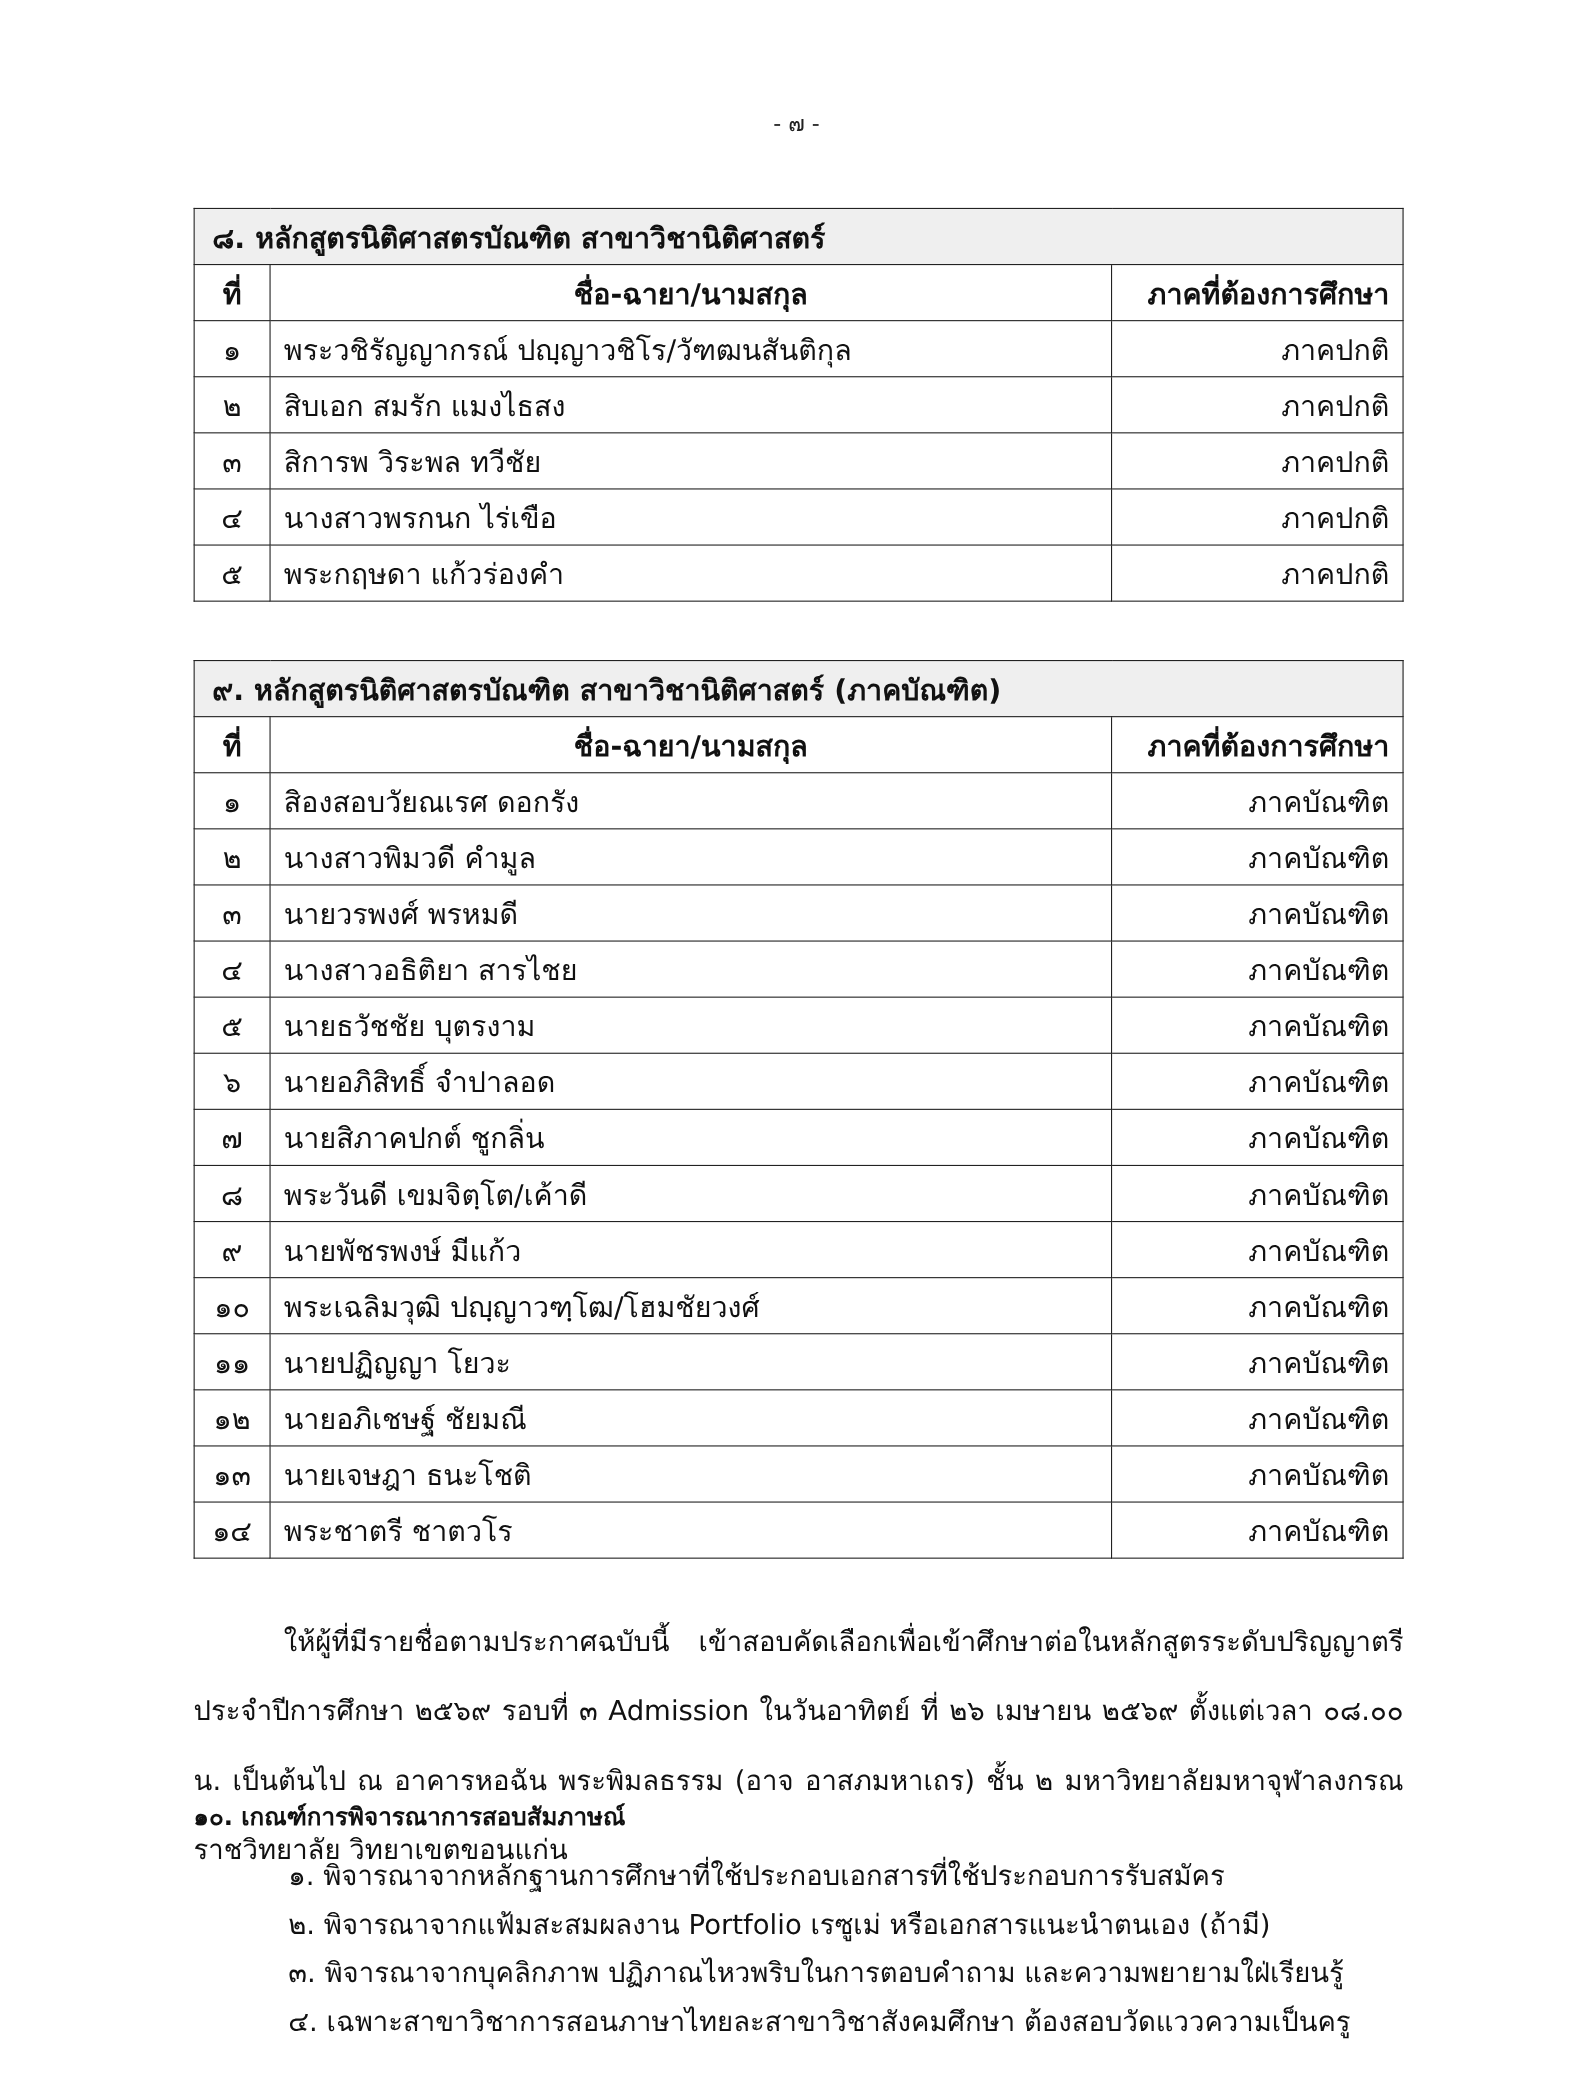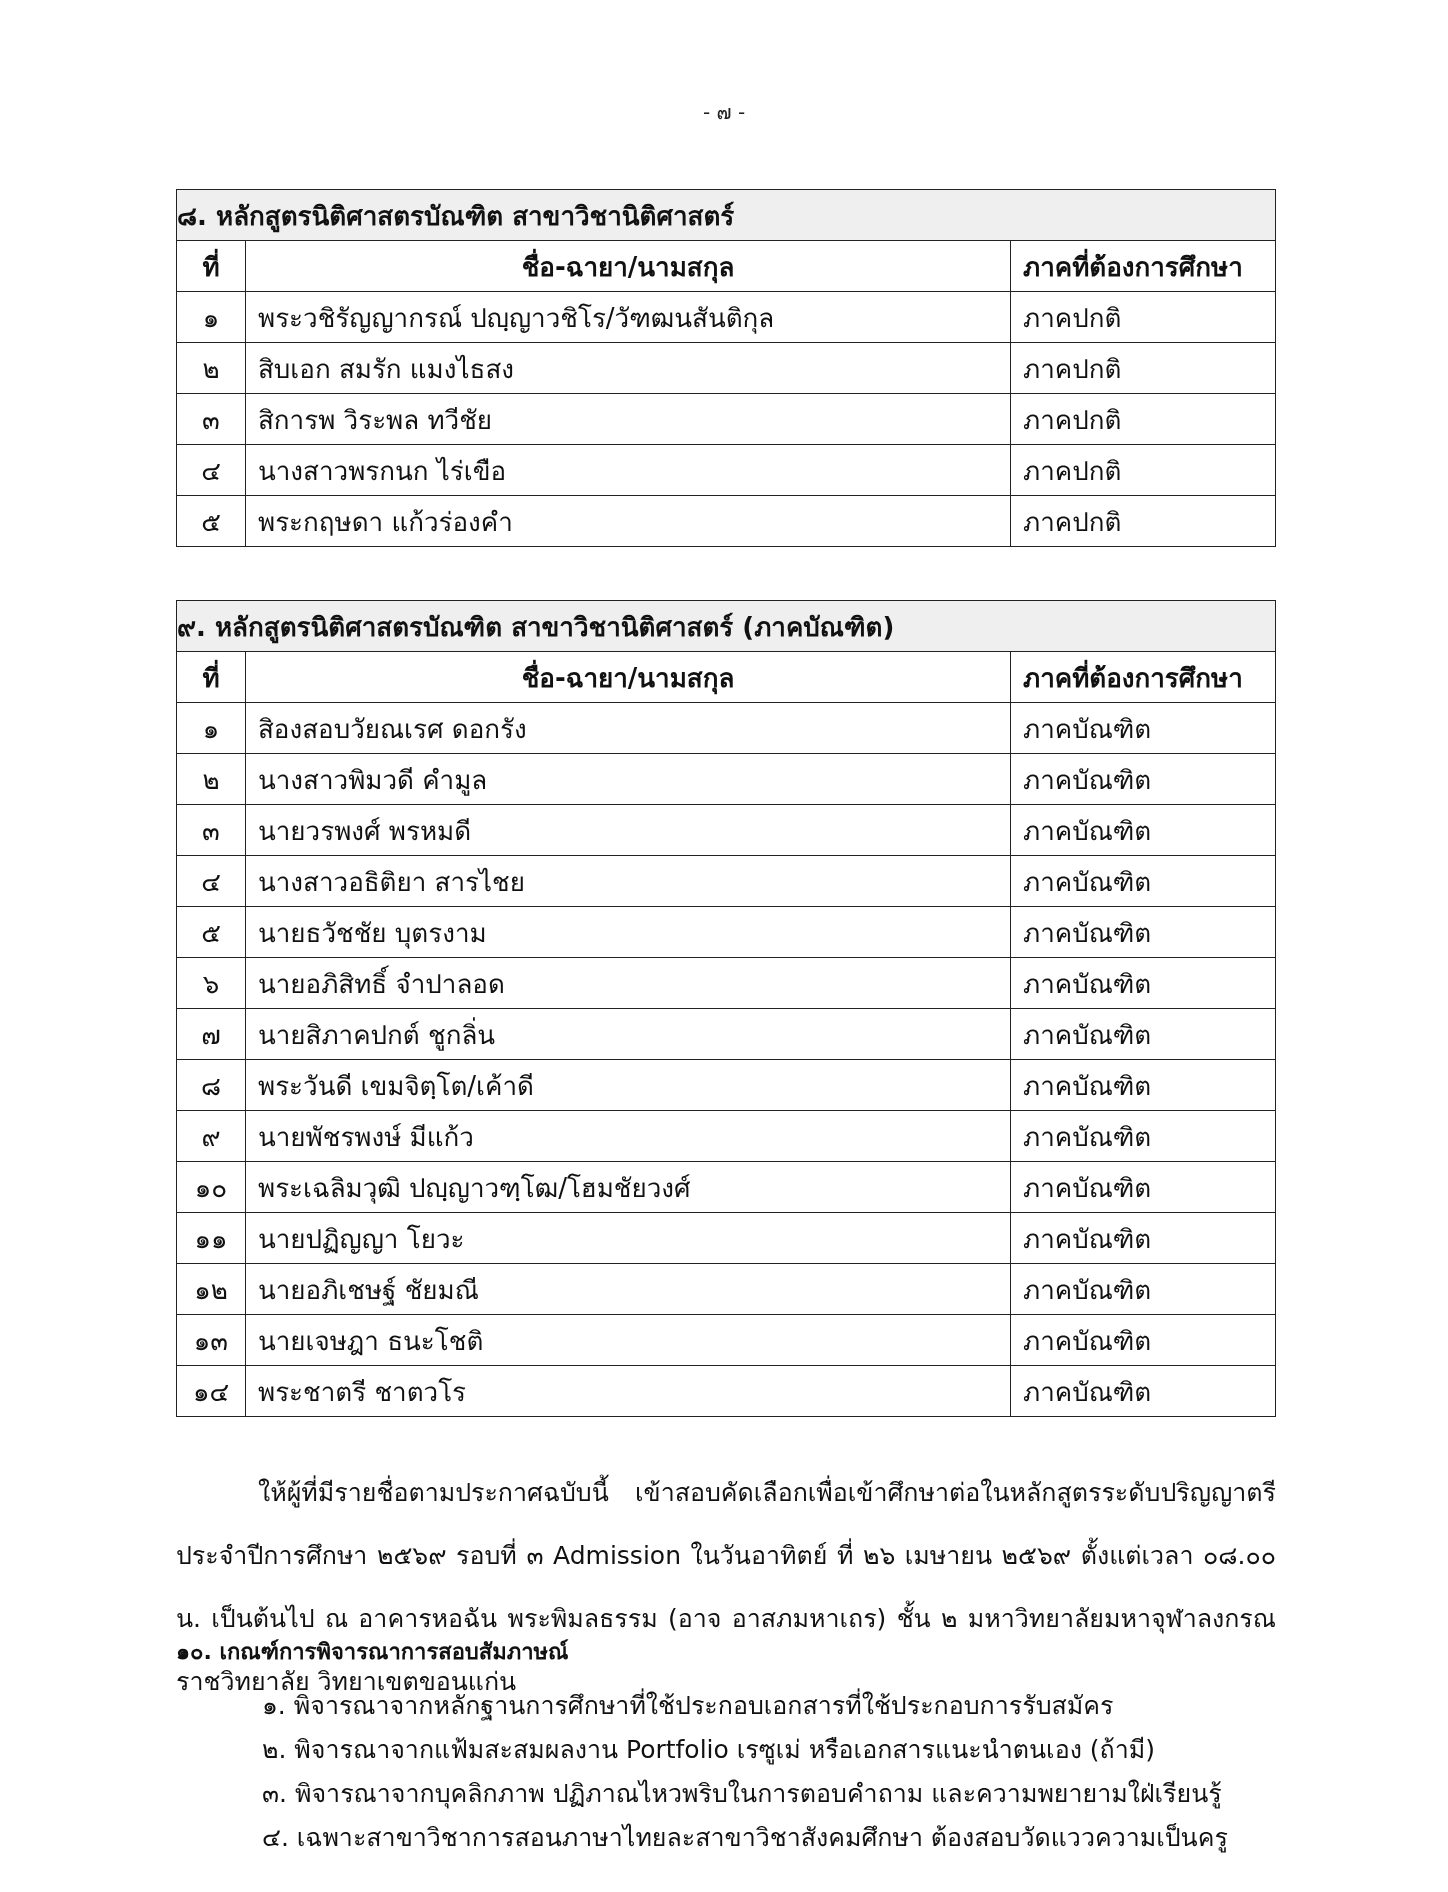--- a/index.html
+++ b/index.html
@@ -14,27 +14,27 @@
     table.roster {
       position: absolute; left: 176px; width: 1100px;
       border-collapse: collapse; font-size: 26px;
     }
     table.roster td, table.roster th {
       border: 1.5px solid #222; height: 50px; padding: 0 12px;
       vertical-align: middle;
     }
     table.roster .section-title {
       background: #efefef; font-weight: bold; text-align: left;
-      font-size: 26px; height: 50px; padding-left: 0;
+      font-size: 26px; height: 50px; padding-left: 16px;
     }
     table.roster th { font-weight: bold; }
     .col-no { width: 44px; text-align: center; }
     .col-name { text-align: left; }
     .col-name-h { text-align: center; }
-    .col-prog { width: 240px; text-align: left; }
+    .col-prog { width: 240px; text-align: right; }
     #table-8 { top: 189px; }
     #table-9 { top: 600px; }
     .para {
       position: absolute; left: 176px; width: 1100px;
       font-size: 25px; line-height: 63px; text-align: justify;
     }
     .para .indent { display: inline-block; width: 82px; }
     #notice { top: 1461px; }
     .criteria-title {
       position: absolute; left: 176px; top: 1634px;

